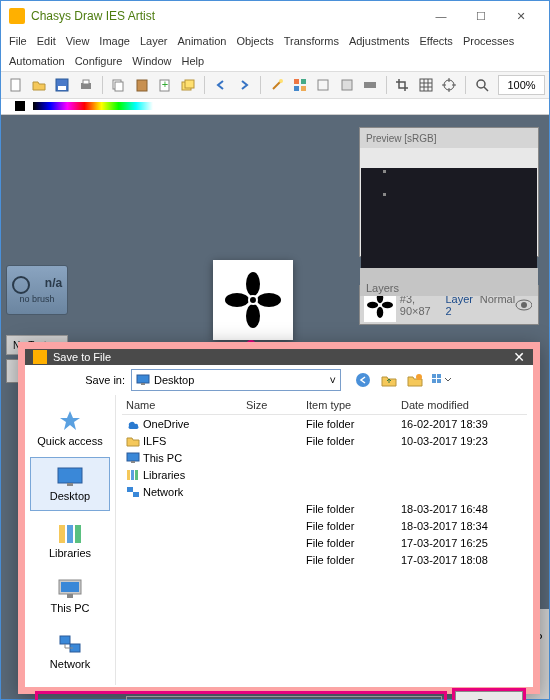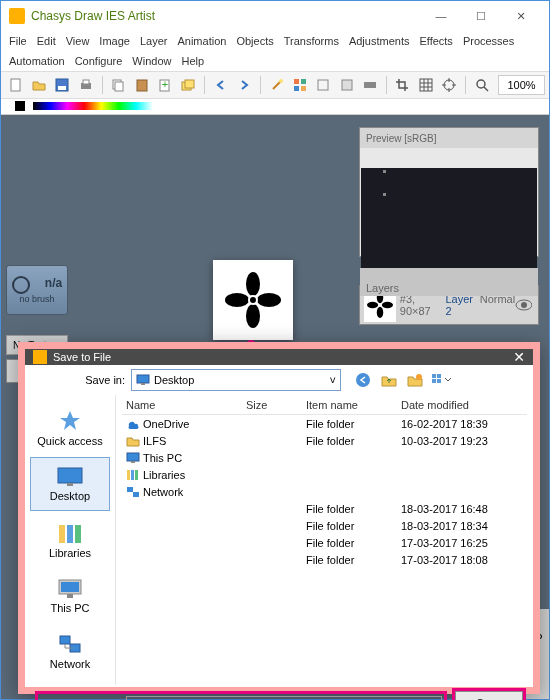--- a/index.html
+++ b/index.html
@@ -385,21 +385,21 @@
             <rect x="13" y="10" width="10" height="8" fill="#3a88d8" stroke="#2a5a99"></rect>
             <path d="M8 10v4h8" fill="none" stroke="#888"></path>
           </svg>
           <span>Network</span>
         </div>
     </div>
     <div class="filelist">
       <div class="fl-head">
         <div class="col-name">Name</div>
         <div class="col-size">Size</div>
-        <div class="col-type">Item name</div>
+        <div class="col-type">Item type</div>
         <div class="col-date">Date modified</div>
       </div>
       <div class="fl-rows" id="fl-rows">
           <div class="fl-row">
             <div class="col-name" style="display:flex;align-items:center;gap:3px">
               <svg width="14" height="12">
                 <path d="M3 8a3 3 0 016-2 2 2 0 013 2 2 2 0 01-1 3H4a2 2 0 01-1-3z" fill="#2a7ad0"></path>
               </svg>
               <span>OneDrive</span>
             </div>

